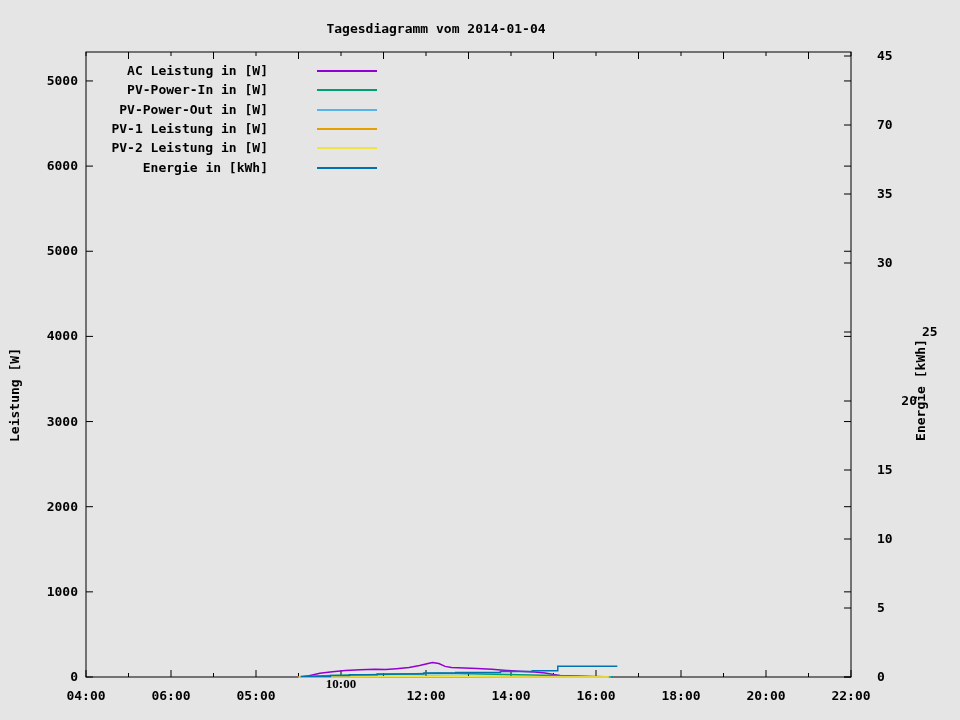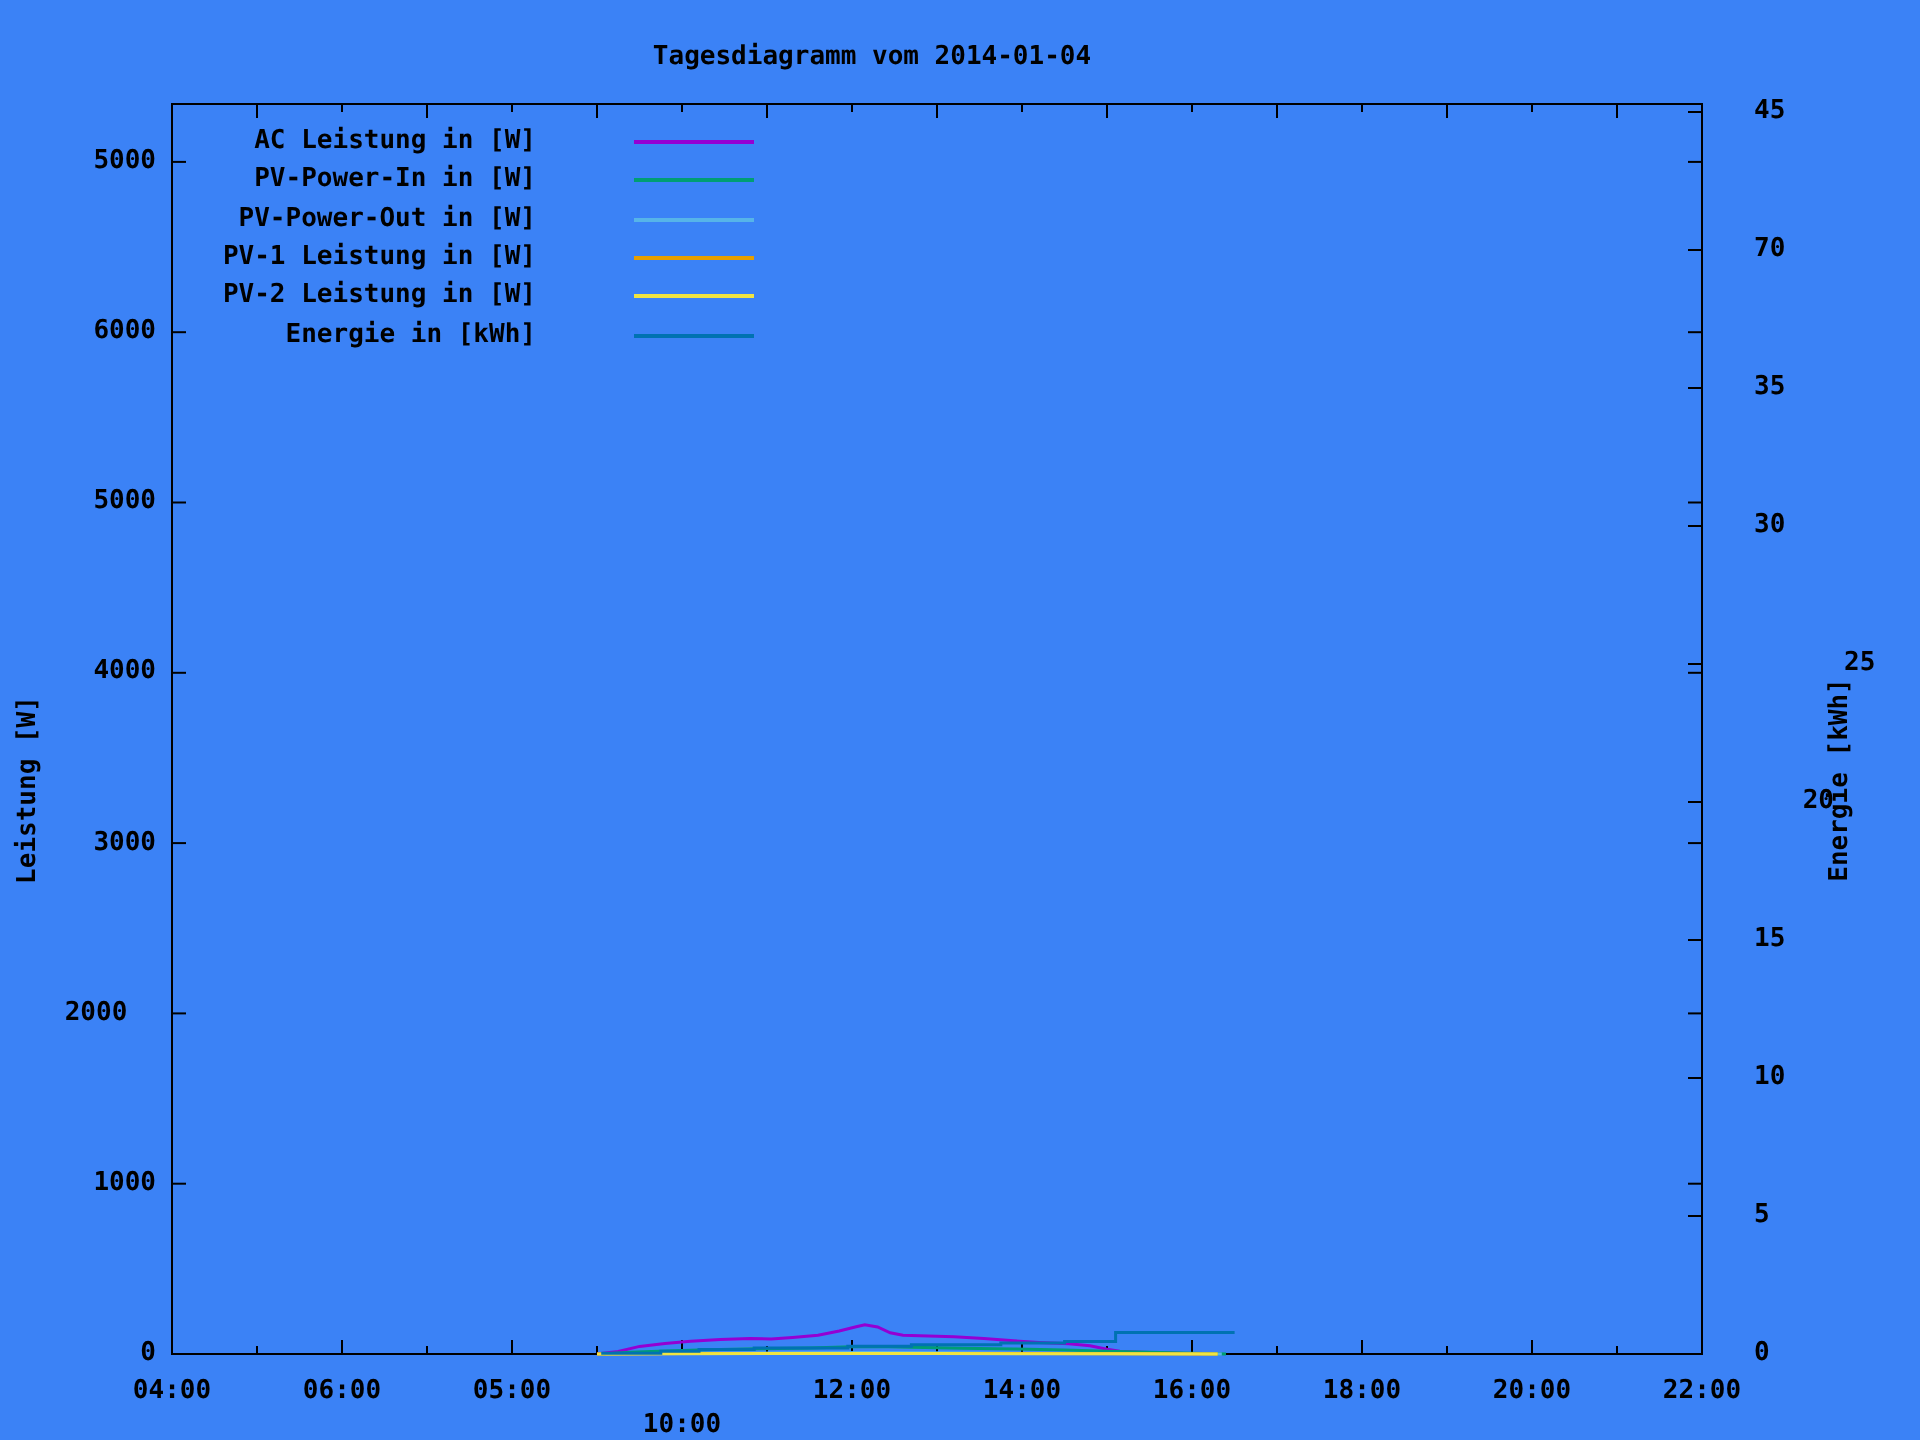--- a/index.html
+++ b/index.html
@@ -1,17 +1,17 @@
 <!DOCTYPE html>
 <html><head>
 <meta charset="utf-8">
 <style>
   html,body{margin:0;padding:0;background:#fff;}
   #canvas{
-    position:relative;width:960px;height:720px;background:#3b82f6;overflow:hidden;
+    position:relative;width:960px;height:720px;background:#e5e5e5;overflow:hidden;
     font-family:"DejaVu Sans Mono","Liberation Mono",monospace;
     font-weight:bold;font-size:13px;color:#000;
   }
   #chart-title{position:absolute;top:21px;left:0;width:872px;text-align:center;}
   .ylab{position:absolute;white-space:nowrap;}
   #ylab-left{top:395px;left:14px;transform:translate(-50%,-50%) rotate(-90deg);}
   #ylab-right{top:390px;left:920px;transform:translate(-50%,-50%) rotate(-90deg);}
   #plot-svg{position:absolute;left:0;top:0;}
   .ticklabel{position:absolute;white-space:nowrap;}
   #legend{position:absolute;left:0;top:0;}
@@ -96,32 +96,32 @@
       <path d="M 300.6 677.0 L 315.5 676.1 L 332.5 675.5 L 353.8 674.9 L 379.3 674.4 L 404.8 674.0 L 426.0 673.4 L 438.8 673.2 L 455.7 673.6 L 481.3 674.1 L 506.8 674.5 L 532.3 675.0 L 553.5 675.6 L 574.8 676.1 L 596.0 676.6 L 613.0 677.0" fill="none" stroke="#009e73" stroke-width="1.5"></path>
       <path d="M 302.8 677.0 L 332.5 676.7 L 362.3 676.6 L 404.8 676.4 L 434.5 676.2 L 468.5 676.4 L 511.0 676.6 L 553.5 676.7 L 587.5 676.9 L 610.9 677.0" fill="none" stroke="#56b4e9" stroke-width="1.5"></path>
       <path d="M 298.5 677.0 L 341.0 676.8 L 383.5 676.7 L 426.0 676.7 L 468.5 676.7 L 511.0 676.8 L 553.5 676.9 L 608.8 677.0" fill="none" stroke="#e69f00" stroke-width="1.5"></path>
       <path d="M 298.5 677.0 L 341.0 676.9 L 383.5 676.8 L 426.0 676.8 L 468.5 676.8 L 511.0 676.9 L 553.5 676.9 L 608.8 677.0" fill="none" stroke="#f0e442" stroke-width="1.5"></path>
       <path d="M 300.6 676.6 L 330.4 676.6 L 330.4 675.6 L 349.5 675.6 L 349.5 674.7 L 377.1 674.7 L 377.1 674.0 L 423.9 674.0 L 423.9 673.1 L 455.7 673.1 L 455.7 672.4 L 500.4 672.4 L 500.4 671.5 L 532.3 671.5 L 532.3 670.8 L 557.8 670.8 L 557.8 666.2 L 617.3 666.2 L 617.3 666.2" fill="none" stroke="#0072b2" stroke-width="1.5"></path>
     </svg>
   <div id="x-tick-labels">
       <div class="ticklabel" style="left: 56px; top: 688px; width: 60px; text-align: center;">04:00</div>
       <div class="ticklabel" style="left: 141px; top: 688px; width: 60px; text-align: center;">06:00</div>
       <div class="ticklabel" style="left: 226px; top: 688px; width: 60px; text-align: center;">05:00</div>
-      <div class="ticklabel" style="left: 311px; top: 705px; width: 60px; text-align: center;">10:00</div>
+      <div class="ticklabel" style="left: 311px; top: 676px; width: 60px; text-align: center; font-family: Liberation Serif, serif;">10:00</div>
       <div class="ticklabel" style="left: 396px; top: 688px; width: 60px; text-align: center;">12:00</div>
       <div class="ticklabel" style="left: 481px; top: 688px; width: 60px; text-align: center;">14:00</div>
       <div class="ticklabel" style="left: 566px; top: 688px; width: 60px; text-align: center;">16:00</div>
       <div class="ticklabel" style="left: 651px; top: 688px; width: 60px; text-align: center;">18:00</div>
       <div class="ticklabel" style="left: 736px; top: 688px; width: 60px; text-align: center;">20:00</div>
       <div class="ticklabel" style="left: 821px; top: 688px; width: 60px; text-align: center;">22:00</div>
     </div>
   <div id="yl-tick-labels">
       <div class="ticklabel" style="left: 18px; top: 669px; width: 60px; text-align: right;">0</div>
       <div class="ticklabel" style="left: 18px; top: 583.85px; width: 60px; text-align: right;">1000</div>
-      <div class="ticklabel" style="left: 18px; top: 498.7px; width: 60px; text-align: center;">2000</div>
+      <div class="ticklabel" style="left: 18px; top: 498.7px; width: 60px; text-align: right;">2000</div>
       <div class="ticklabel" style="left: 18px; top: 413.55px; width: 60px; text-align: right;">3000</div>
       <div class="ticklabel" style="left: 18px; top: 328.401px; width: 60px; text-align: right;">4000</div>
       <div class="ticklabel" style="left: 18px; top: 243.251px; width: 60px; text-align: right;">5000</div>
       <div class="ticklabel" style="left: 18px; top: 158.101px; width: 60px; text-align: right;">6000</div>
       <div class="ticklabel" style="left: 18px; top: 72.951px; width: 60px; text-align: right;">5000</div>
     </div>
   <div id="yr-tick-labels">
       <div class="ticklabel" style="left: 877px; top: 669px; width: 40px; text-align: left;">0</div>
       <div class="ticklabel" style="left: 877px; top: 600px; width: 40px; text-align: left;">5</div>
       <div class="ticklabel" style="left: 877px; top: 531px; width: 40px; text-align: left;">10</div>

